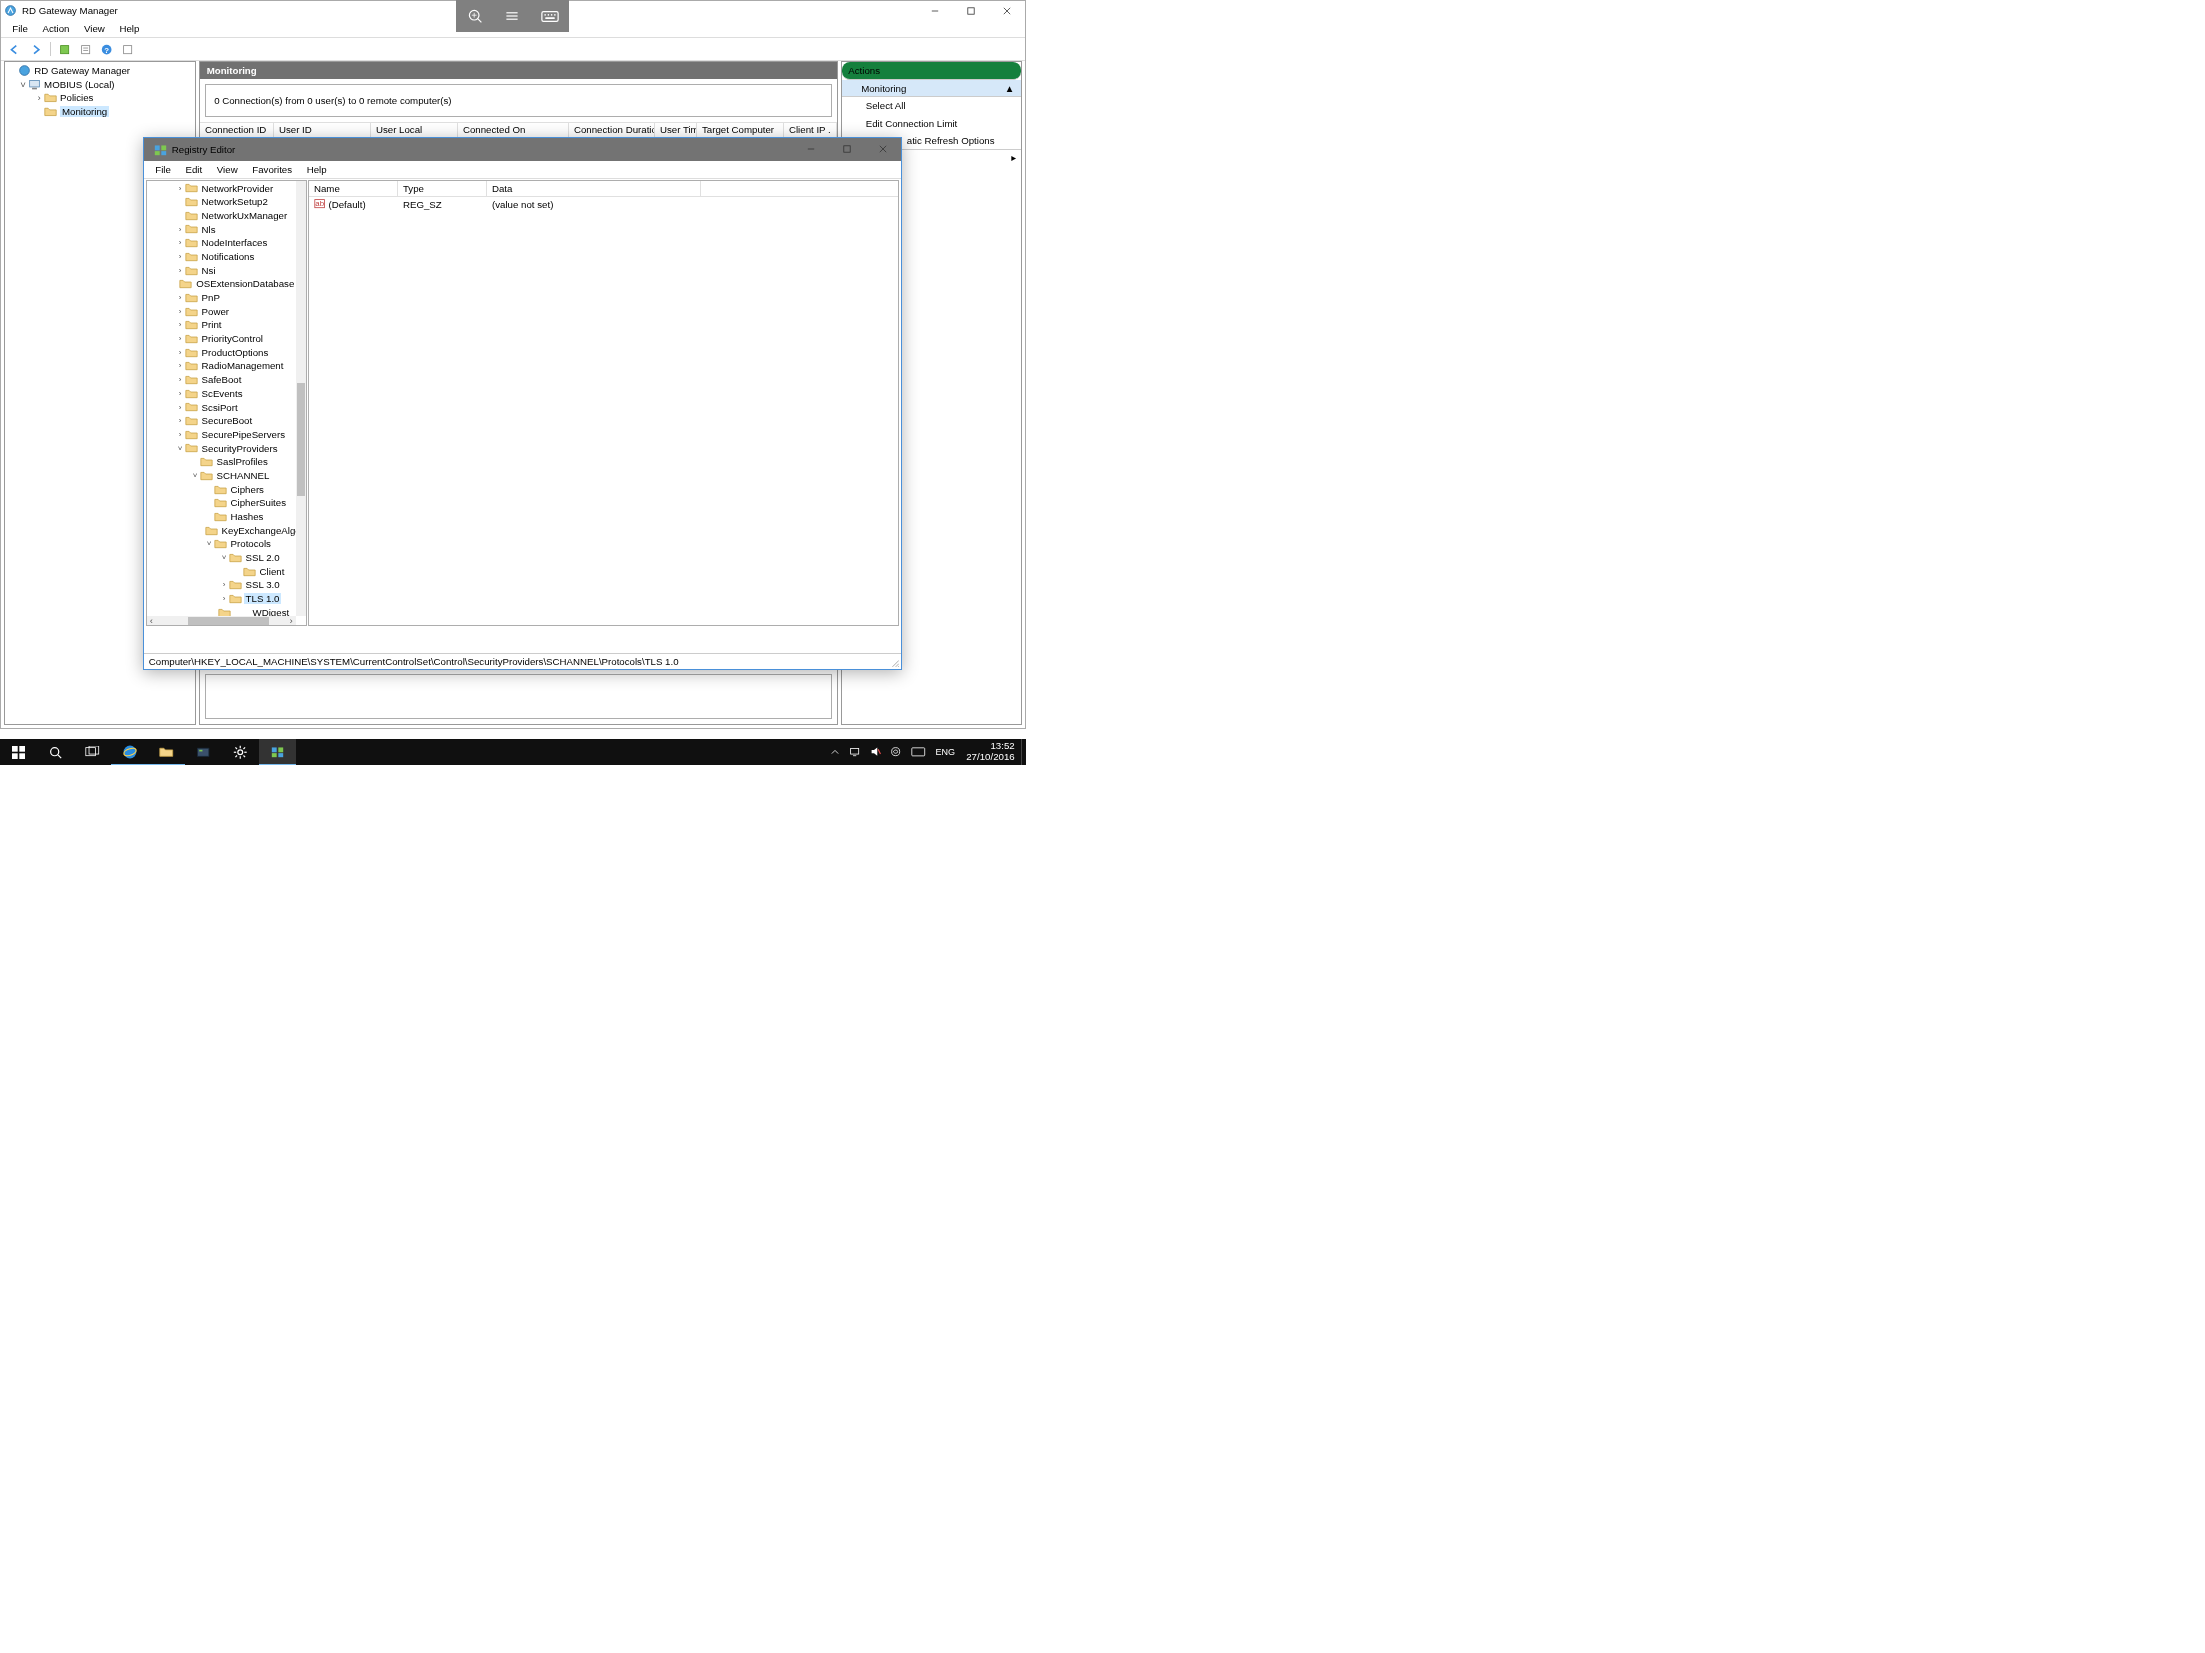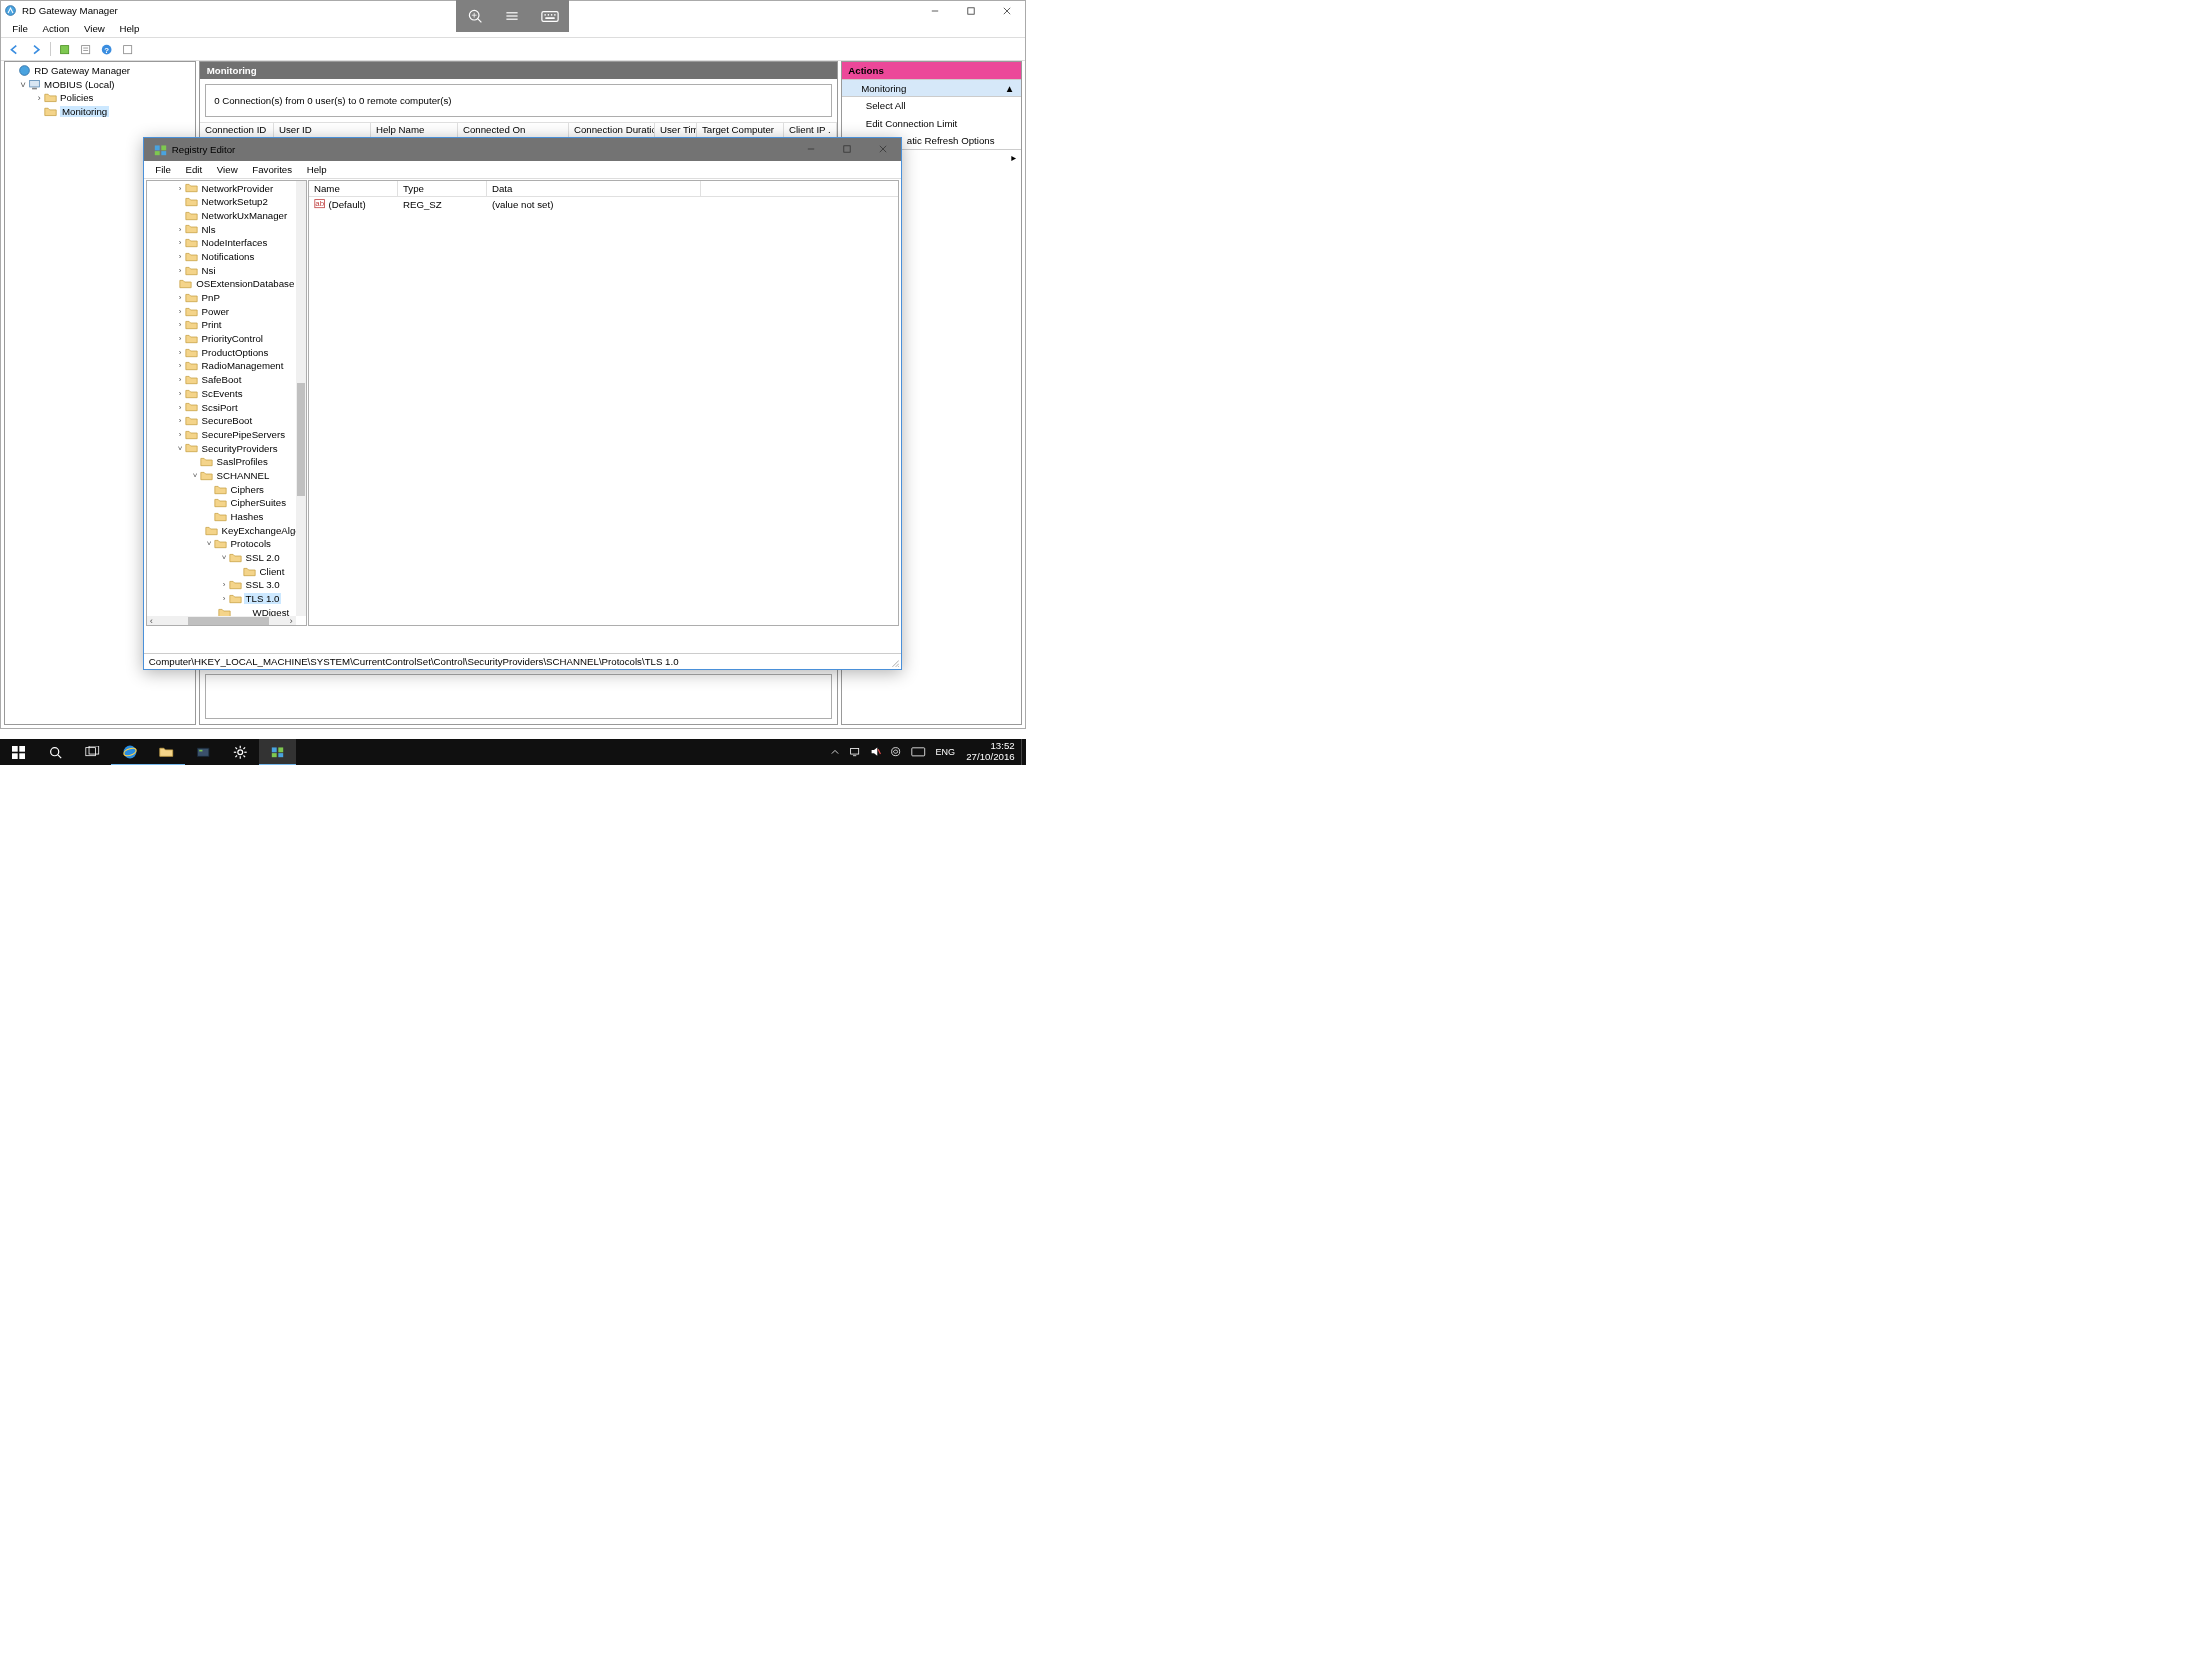--- a/index.html
+++ b/index.html
@@ -27,21 +27,21 @@
 .rdgw-tree .tree-node .node-icon { width: 13px; height: 13px; margin-right: 3.2px; }
 .rdgw-tree .tree-node.selected .node-label { background: #cce8ff; padding: 0 1.6px; }
 
 .rdgw-main { flex: 1; border: 0.8px solid #999; background: #fff; display: flex; flex-direction: column; }
 .rdgw-main-header { background: #717171; color: #fff; font-weight: 600; padding: 3.2px 6.5px; }
 .rdgw-status-box { margin: 5px; border: 0.8px solid #adadad; padding: 9.7px 8px; }
 .rdgw-cols { height: 16px; border-top: 0.8px solid #e0e0e0; border-bottom: 0.8px solid #e0e0e0; display: flex; }
 .rdgw-cols .col { padding: 1.6px 4.8px; border-right: 0.8px solid #e0e0e0; white-space: nowrap; overflow: hidden; }
 
 .rdgw-actions { width: 186px; border: 0.8px solid #999; background: #fff; }
-.rdgw-actions-header { background: #ec4899; padding: 3.2px 6.5px; font-weight: 700; border-bottom: 0.8px solid #ccc; }
+.rdgw-actions-header { background: #15803d; padding: 3.2px 6.5px; font-weight: 400; border-bottom: 0.8px solid #ccc; border-radius: 8px; }
 .rdgw-actions-section { background: #d6e8f9; padding: 2.4px 6.5px 2.4px 19.4px; display: flex; justify-content: space-between; align-items: center; border-bottom: 0.8px solid #ccc; }
 .rdgw-actions-item { padding: 3.2px 6.5px 3.2px 24px; }
 .rdgw-actions-footer { height: 16px; border-top: 0.8px solid #ccc; display: flex; justify-content: flex-end; align-items: center; padding-right: 4.8px; }
 
 
 .float-overlay { position: absolute; top: 0; left: 456px; width: 113px; height: 32px; background: #808080; display: flex; align-items: center; justify-content: space-around; }
 .float-overlay .fbtn { width: 22.6px; height: 22.6px; display: flex; align-items: center; justify-content: center; color: #fff; }
 
 
 .regedit-window { position: absolute; top: 137px; left: 143px; width: 759px; height: 533px; background: #fff; border: 0.8px solid #4a90d9; box-shadow: 0 3.2px 16px rgba(0,0,0,0.3); display: flex; flex-direction: column; }
@@ -202,21 +202,21 @@
     </div>
 
     <div class="rdgw-main">
       <div class="rdgw-main-header">Monitoring</div>
       <div class="rdgw-status-box">
         <span>0 Connection(s) from 0 user(s) to 0 remote computer(s)</span>
       </div>
       <div class="rdgw-cols">
         <div class="col" style="width:74px">Connection ID</div>
         <div class="col" style="width:97px">User ID</div>
-        <div class="col" style="width:87px">Help Name</div>
+        <div class="col" style="width:87px">User Local</div>
         <div class="col" style="width:111px">Connected On</div>
         <div class="col" style="width:86px">Connection Duration</div>
         <div class="col" style="width:42px">User Time</div>
         <div class="col" style="width:87px">Target Computer</div>
         <div class="col" style="flex:1">Client IP .</div>
       </div>
       <div style="flex:1"></div>
       <div style="margin:4.8px; border:0.8px solid #adadad; height:45px;"></div>
     </div>
 

